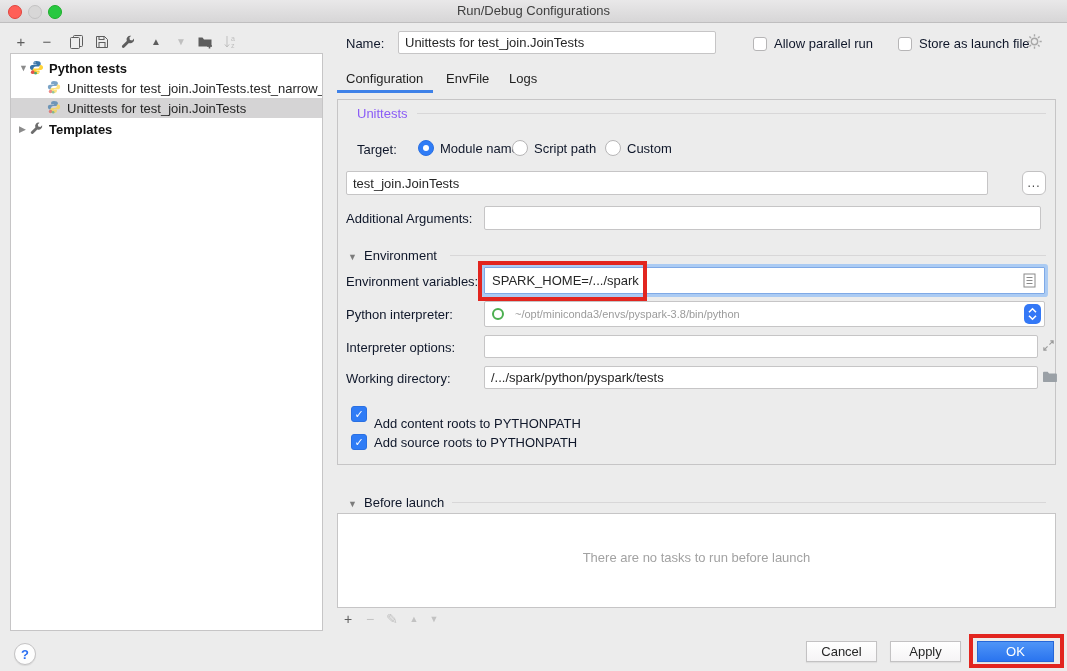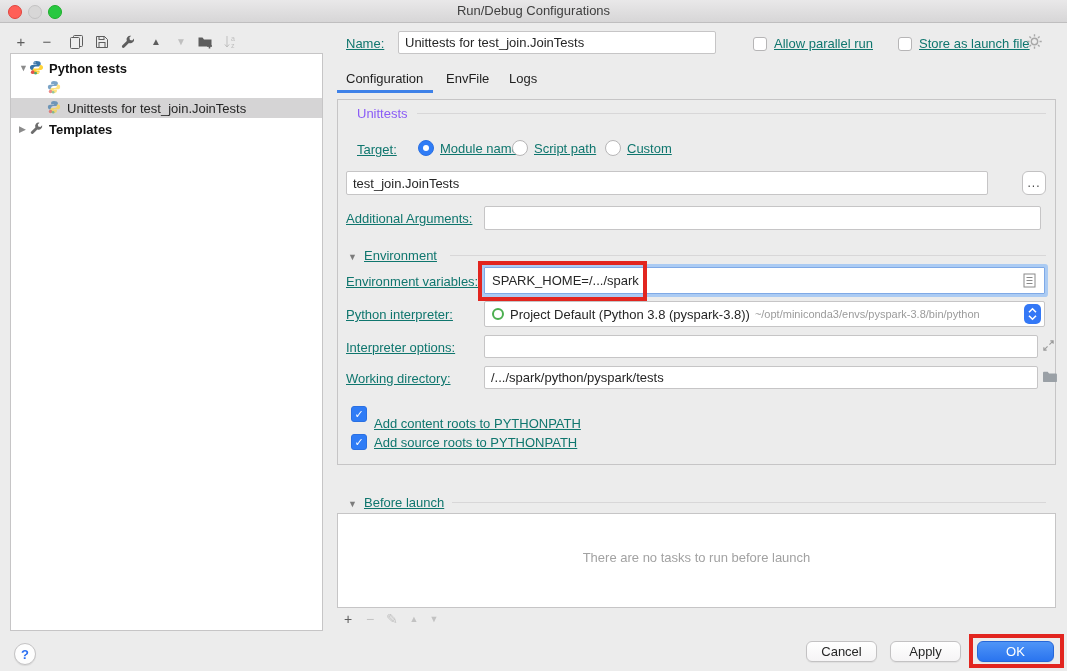--- a/index.html
+++ b/index.html
@@ -34,21 +34,21 @@
     border:1px solid #c6c5c6;overflow:hidden;}
   .tree-row{position:absolute;left:0;width:100%;height:20px;display:flex;align-items:center;white-space:nowrap;}
   .tree-row .twisty{width:10px;margin-left:8px;color:#8b8b8b;font-size:9px;flex:0 0 auto;}
   .tree-row .ticon{width:16px;height:16px;margin-right:4px;flex:0 0 auto;}
   .tree-row.child{padding-left:36px;}
   .tree-row.selected{background:#d5d4d5;}
   .tree-label{overflow:hidden;white-space:nowrap;}
   .bold{font-weight:bold;color:#111;}
 
   
-  .lbl{color:#0f766e;white-space:nowrap;text-decoration:underline;}
+  .lbl{color:#0f172a;white-space:nowrap;}
   .field{background:#fff;border:1px solid #c6c5c6;border-radius:2px;
     font-family:inherit;font-size:13px;color:#262626;padding:0 6px;box-sizing:border-box;}
   input.field{outline:none;}
   .checkbox{width:14px;height:14px;border:1px solid #b6b5b6;border-radius:3px;background:#fff;box-sizing:border-box;}
   .checkbox.checked{background:#2f7cf6;border-color:#2a70e2;color:#fff;
     display:flex;align-items:center;justify-content:center;font-size:11px;font-weight:bold;}
   .gear{color:#a8a8a8;}
 
   
   .tab{top:71px;color:#1f1f1f;}
@@ -86,21 +86,21 @@
   .bl-box{left:337px;top:513px;width:719px;height:95px;background:#fff;border:1px solid #c6c5c6;box-sizing:border-box;}
   .bl-empty{width:100%;text-align:center;top:36px;color:#a2a2a2;}
   .bl-icon{top:611px;width:16px;height:16px;display:flex;align-items:center;justify-content:center;
     color:#5d5d5d;font-size:14px;}
   .bl-icon.disabled{color:#c2c2c2;}
 
   
   .help-btn{left:14px;top:643px;width:22px;height:22px;border-radius:50%;background:#fdfdfd;
     border:1px solid #c4c3c4;box-shadow:0 1px 1px rgba(0,0,0,.08);
     display:flex;align-items:center;justify-content:center;color:#2a6ff2;font-weight:bold;font-size:13px;box-sizing:border-box;}
-  .btn{height:21px;background:linear-gradient(#ffffff,#f5f4f5);border:1px solid #c3c2c3;border-radius:6px;
+  .btn{height:21px;background:linear-gradient(#ffffff,#f5f4f5);border:1px solid #c3c2c3;border-radius:0;
     display:flex;align-items:center;justify-content:center;color:#262626;box-sizing:border-box;
     box-shadow:0 1px 1px rgba(0,0,0,.06);}
   .btn-primary{background:linear-gradient(#4f95f7,#2a74ef);border:1px solid #2667d8;color:#fff;}
 </style>
 </head>
 <body>
 
 <div class="abs titlebar">
   <div class="title-text">Run/Debug Configurations</div>
 </div>
@@ -159,20 +159,21 @@
   </div>
   <div class="tree-row child" style="top:24px;">
     <span class="ticon">
       <svg width="14" height="14" viewBox="0 0 16 16" opacity="0.65">
           <path d="M7.9 1C5.7 1 4.7 2 4.7 3.3v1.5h3.4v.6H3.4C2.1 5.4 1 6.4 1 8.1s1.1 2.7 2.4 2.7h1.3V9.2c0-1.3 1.1-2.3 2.4-2.3h3.3c1.1 0 2-.9 2-2V3.3C12.4 2 10.7 1 7.9 1z" fill="#3774a8"></path>
           <path d="M8.1 15c2.2 0 3.2-1 3.2-2.3v-1.5H7.9v-.6h4.7c1.3 0 2.4-1 2.4-2.7S13.9 5.2 12.6 5.2h-1.3v1.6c0 1.3-1.1 2.3-2.4 2.3H5.6c-1.1 0-2 .9-2 2v1.6C3.6 14 5.3 15 8.1 15z" fill="#ffd43b"></path>
           <circle cx="4" cy="13" r="2" fill="#e2504c"></circle>
           <circle cx="7" cy="14" r="1.5" fill="#59a869"></circle>
         </svg>
     </span>
+    <span class="tree-label">Unittests for test_join.JoinTests.test_narrow_</span>
   </div>
   <div class="tree-row child selected" style="top:44px;">
     <span class="ticon">
       <svg width="14" height="14" viewBox="0 0 16 16" opacity="0.65">
           <path d="M7.9 1C5.7 1 4.7 2 4.7 3.3v1.5h3.4v.6H3.4C2.1 5.4 1 6.4 1 8.1s1.1 2.7 2.4 2.7h1.3V9.2c0-1.3 1.1-2.3 2.4-2.3h3.3c1.1 0 2-.9 2-2V3.3C12.4 2 10.7 1 7.9 1z" fill="#3774a8"></path>
           <path d="M8.1 15c2.2 0 3.2-1 3.2-2.3v-1.5H7.9v-.6h4.7c1.3 0 2.4-1 2.4-2.7S13.9 5.2 12.6 5.2h-1.3v1.6c0 1.3-1.1 2.3-2.4 2.3H5.6c-1.1 0-2 .9-2 2v1.6C3.6 14 5.3 15 8.1 15z" fill="#ffd43b"></path>
           <circle cx="4" cy="13" r="2" fill="#e2504c"></circle>
           <circle cx="7" cy="14" r="1.5" fill="#59a869"></circle>
         </svg>
     </span>
@@ -246,21 +247,20 @@
         <rect x="1" y="1" width="11" height="13" fill="#fff" stroke="#8a8a8a"></rect>
         <path d="M3.5 4.5h6M3.5 7.5h6M3.5 10.5h6" stroke="#8a8a8a"></path>
       </svg>
   </span>
 </div>
 <div class="abs red-annot" style="left:478px;top:261px;width:161px;height:32px;"></div>
 
 <span class="abs lbl" style="left:346px;top:307px;">Python interpreter:</span>
 <div class="abs combo">
   <span class="conda-ring"></span>
-  <span>Project Default (Python 3.8 (pyspark-3.8))</span>
   <span class="path">~/opt/miniconda3/envs/pyspark-3.8/bin/python</span>
   <span class="stepper">
     <svg width="11" height="14" viewBox="0 0 11 14">
         <path d="M2 5.2L5.5 1.8 9 5.2M2 8.8L5.5 12.2 9 8.8" stroke="#fff" stroke-width="1.6" fill="none"></path>
       </svg>
   </span>
 </div>
 
 <span class="abs lbl" style="left:346px;top:340px;">Interpreter options:</span>
 <input class="abs field" style="left: 484px; top: 335px; width: 554px; height: 23px;" value="">

